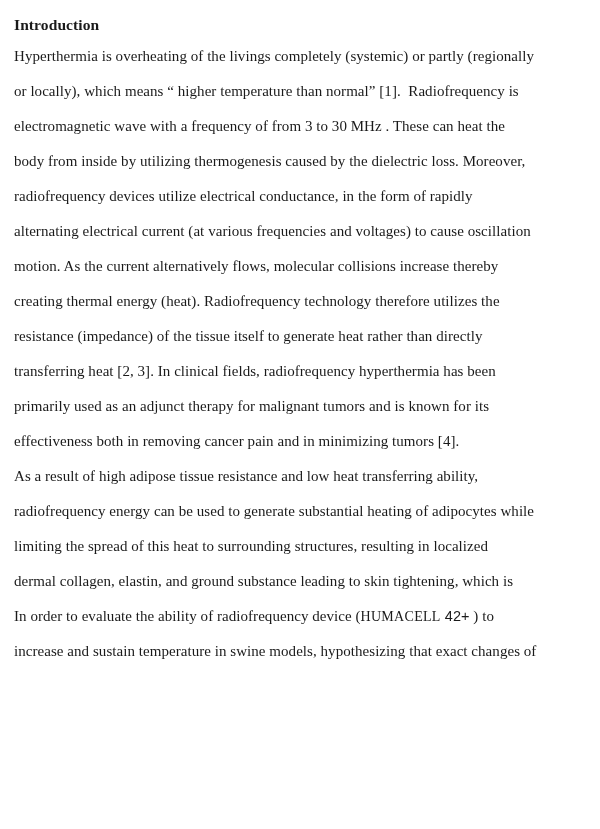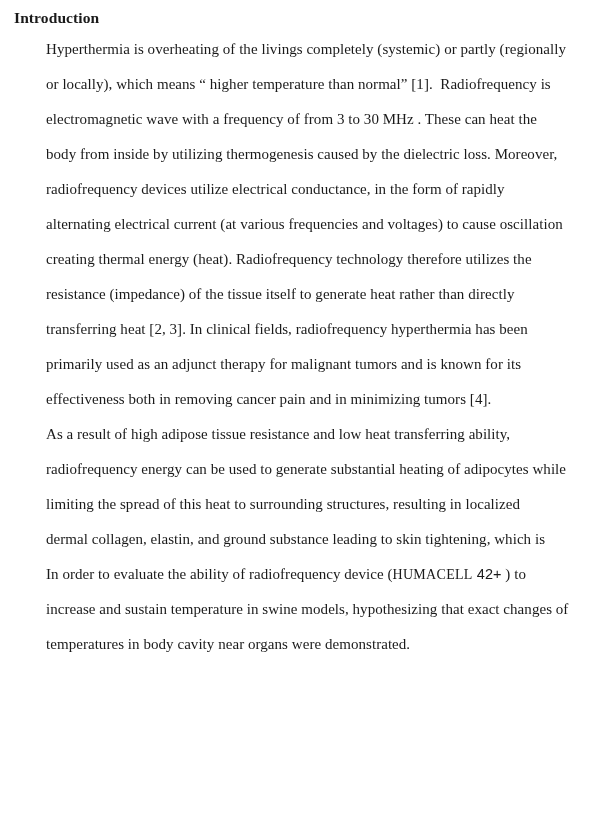--- a/index.html
+++ b/index.html
@@ -9,41 +9,40 @@
   body {
     width: 600px;
     height: 829px;
     background: #ffffff;
     overflow: hidden;
   }
   .page {
     box-sizing: border-box;
     width: 600px;
     height: 668px;
-    padding: 7px 10px 0 14px;
+    padding: 14px 10px 0 14px;
     font-family: "Liberation Serif", "DejaVu Serif", serif;
     color: #1a1a1a;
     overflow: hidden;
   }
   .heading {
     font-size: 15.5px;
     font-weight: 700;
     line-height: 21px;
     letter-spacing: 0.1px;
   }
   .body-text {
     margin-top: 4px;
   }
   .line {
     height: 35px;
     line-height: 35px;
     font-size: 15px;
     white-space: pre;
     letter-spacing: 0.05px;
-    margin-left: 32px;
   }
   .device-name {
     font-size: 14px;
     letter-spacing: 0.3px;
   }
   .device-model {
     font-family: Liberation Sans, sans-serif;
     font-size: 14.5px;
   }
 </style>
@@ -56,20 +55,21 @@
 
   <div class="body-text">
 
     <div>
       <div class="line">Hyperthermia is overheating of the livings completely (systemic) or partly (regionally</div>
       <div class="line">or locally), which means “ higher temperature than normal” [1].  Radiofrequency is</div>
       <div class="line">electromagnetic wave with a frequency of from 3 to 30 MHz . These can heat the</div>
       <div class="line">body from inside by utilizing thermogenesis caused by the dielectric loss. Moreover,</div>
       <div class="line">radiofrequency devices utilize electrical conductance, in the form of rapidly</div>
       <div class="line">alternating electrical current (at various frequencies and voltages) to cause oscillation</div>
+      <div class="line">motion. As the current alternatively flows, molecular collisions increase thereby</div>
       <div class="line">creating thermal energy (heat). Radiofrequency technology therefore utilizes the</div>
       <div class="line">resistance (impedance) of the tissue itself to generate heat rather than directly</div>
       <div class="line">transferring heat [2, 3]. In clinical fields, radiofrequency hyperthermia has been</div>
       <div class="line">primarily used as an adjunct therapy for malignant tumors and is known for its</div>
       <div class="line">effectiveness both in removing cancer pain and in minimizing tumors [4].</div>
     </div>
 
     <div>
       <div class="line">As a result of high adipose tissue resistance and low heat transferring ability,</div>
       <div class="line">radiofrequency energy can be used to generate substantial heating of adipocytes while</div>

